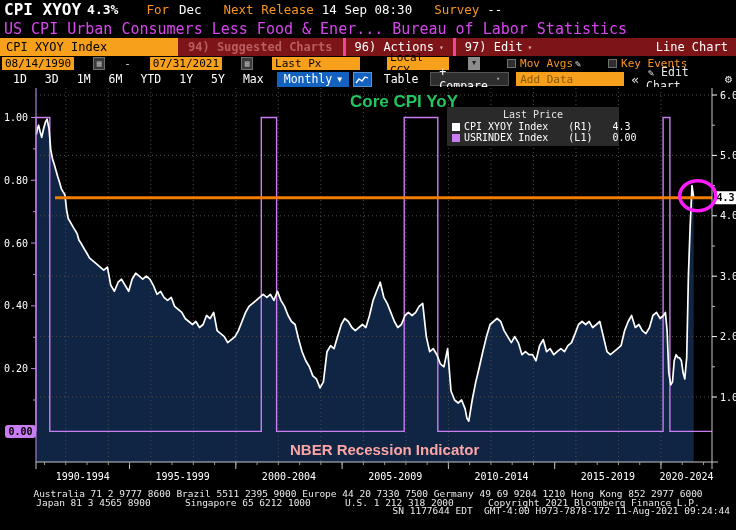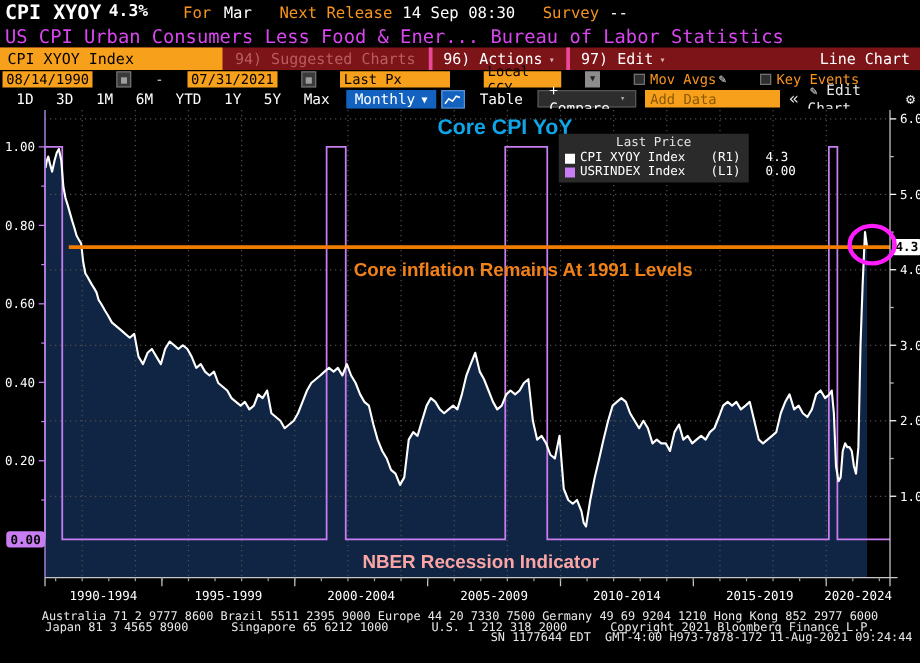--- a/index.html
+++ b/index.html
@@ -12,21 +12,21 @@
   #hdr1 { height:19px; display:flex; align-items:center; font-size:12.5px; color:#fff; padding-left:4px; }
   #hdr1 .tkr { font-weight:bold; font-size:16px; }
   #hdr1 .val { font-weight:bold; font-size:13px; margin-left:6px; }
   .olbl { color:#f79420; }
   #hdr1 span { white-space:pre; }
   #hdr2 { height:19px; display:flex; align-items:center; font-size:15px; color:#d946ef; padding-left:4px; }
 
   
   #menubar { height:18px; background:#7d1418; display:flex; align-items:stretch; font-size:12px; color:#fff; }
   #menubar .tab { background:#f7a01b; color:#000; width:178px; display:flex; align-items:center; padding-left:6px; }
-  #menubar .sug { color:#b85d60; display:flex; align-items:center; padding:0 10px; }
+  #menubar .sug { color:#b85d60; display:flex; align-items:center; padding:0 10px;font-weight:bold; }
   #menubar .itm { display:flex; align-items:center; padding:0 9px; border-left:3px solid #ec4899; gap:5px; }
   #menubar .car { font-size:8px; color:#d9b0b1; }
   #menubar .right { margin-left:auto; display:flex; align-items:center; padding-right:8px; }
 
   
   #fields { height:15px; display:flex; align-items:center; gap:19px; padding-left:2px; font-size:11px; }
   .ofield { background:#f7a01b; color:#000; height:13px; display:flex; align-items:center; padding:0 3px; }
   .calbtn { width:12px; height:13px; background:#3a3a3a; border:1px solid #6f6f6f; color:#b9b9b9;
             font-size:8px; line-height:11px; text-align:center; }
   .ddbtn  { width:12px; height:13px; background:#8c8c8c; color:#222; font-size:7px; line-height:13px; text-align:center; }
@@ -53,22 +53,22 @@
   #adddata::placeholder { color:#8a5800; opacity:1; }
   .wicon { color:#e8e8e8; }
 
   
   #chart { position:absolute; top:87px; left:0; width:736px; height:401px; background:#000; }
   #plot { position:absolute; top:0; left:0; }
   .grid { stroke:#4e4e4e; stroke-width:1; stroke-dasharray:1 3; }
   .cpiline { fill:none; stroke:#fff; stroke-width:1.7; stroke-linejoin:round; }
   .ax { font-family:"DejaVu Sans Mono",monospace; font-size:10px; fill:#fff; }
   .axb { font-family:"DejaVu Sans Mono",monospace; font-size:10px; font-weight:bold; fill:#000; }
-  #ttl { position:absolute; top:5px; left:350px; color:#0ea5e9; font-size:17px; font-weight:bold; }
-  #legend { position:absolute; top:20px; left:447px; width:152px; background:rgba(45,45,45,.93);
+  #ttl { position:absolute; top:5px; left:350px; color:#22c55e; font-size:17px; font-weight:bold; }
+  #legend { position:absolute; top:20px; left:447px; width:172px; background:rgba(45,45,45,.93);
             font-size:10px; color:#fff; padding:2px 5px 3px; }
   #legend .lhead { text-align:center; color:#e4e4e4; margin-bottom:1px; }
   #legend .lrow { display:flex; align-items:center; gap:4px; white-space:pre; }
   .swatch { width:8px; height:8px; display:inline-block; flex:0 0 8px; }
   #anno { position:absolute; top:121px; left:283px; color:#f08018; font-size:15px; font-weight:bold; }
   #nber { position:absolute; top:354px; left:290px; color:#fca5a5; font-size:15px; font-weight:bold; }
 
   
   #status { position:absolute; top:488px; left:0; width:736px; height:42px; background:#000;
             color:#e8e8e8; font-size:9.5px; line-height:8.5px; padding-top:2px; }
@@ -78,21 +78,21 @@
 </style>
 </head>
 <body>
 
 <div id="hdr1">
   <span class="tkr">CPI XYOY</span>
   <span class="val">4.3%</span>
   <span style="width:28px"></span>
   <span class="olbl">For</span>
   <span style="width:10px"></span>
-  <span>Mar</span>
+  <span>Dec</span>
   <span style="width:22px"></span>
   <span class="olbl">Next Release</span>
   <span style="width:8px"></span>
   <span>14 Sep 08:30</span>
   <span style="width:22px"></span>
   <span class="olbl">Survey</span>
   <span style="width:8px"></span>
   <span>--</span>
 </div>
 
@@ -292,21 +292,20 @@
   <div id="ttl" class="sans">Core CPI YoY</div>
   <div id="legend">
     <div class="lhead">Last Price</div>
     <div class="lrow">
       <span class="swatch" style="background: rgb(255, 255, 255);"></span><span>CPI XYOY Index</span><span>  </span><span>(R1)</span><span>  </span><span>4.3</span>
     </div>
     <div class="lrow">
       <span class="swatch" style="background: rgb(201, 125, 242);"></span><span>USRINDEX Index</span><span>  </span><span>(L1)</span><span>  </span><span>0.00</span>
     </div>
   </div>
-  <div id="anno" class="sans">Core inflation Remains At 1991 Levels</div>
   <div id="nber" class="sans">NBER Recession Indicator</div>
 </div>
 
 <div id="status">
   <div class="sl1">Australia 71 2 9777 8600 Brazil 5511 2395 9000 Europe 44 20 7330 7500 Germany 49 69 9204 1210 Hong Kong 852 2977 6000</div>
   <div class="sl2">Japan 81 3 4565 8900      Singapore 65 6212 1000      U.S. 1 212 318 2000      Copyright 2021 Bloomberg Finance L.P.</div>
   <div class="sl3">SN 1177644 EDT  GMT-4:00 H973-7878-172 11-Aug-2021 09:24:44</div>
 </div>
 
 </body></html>

